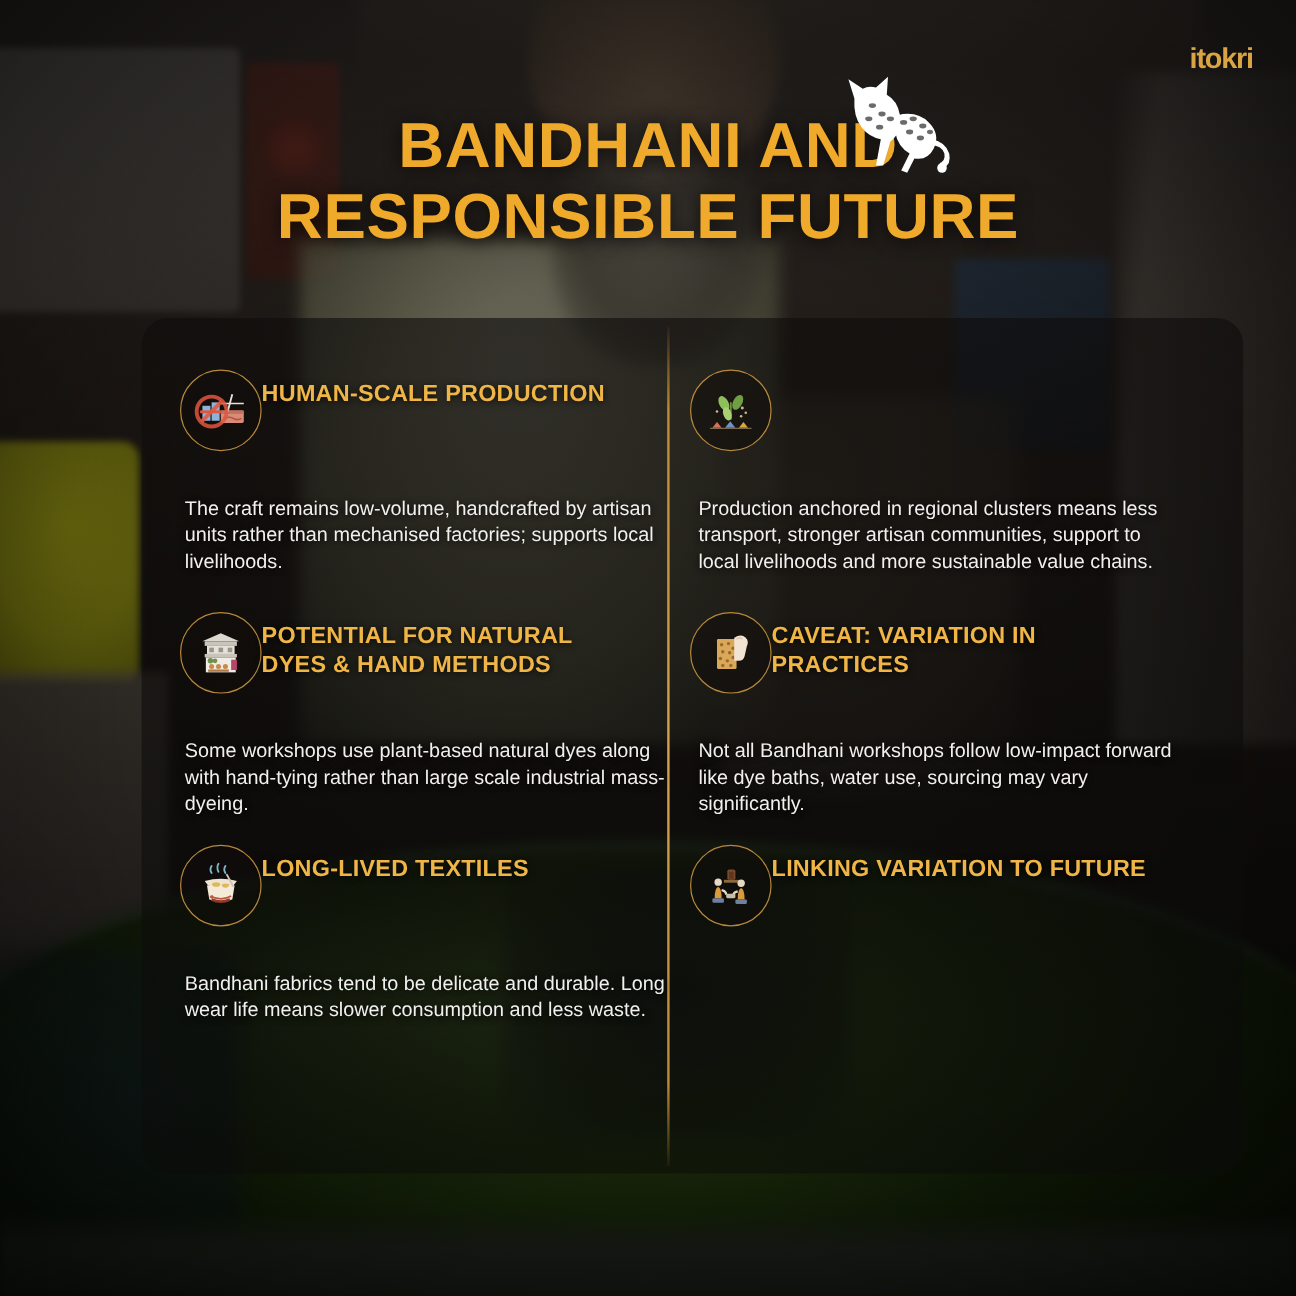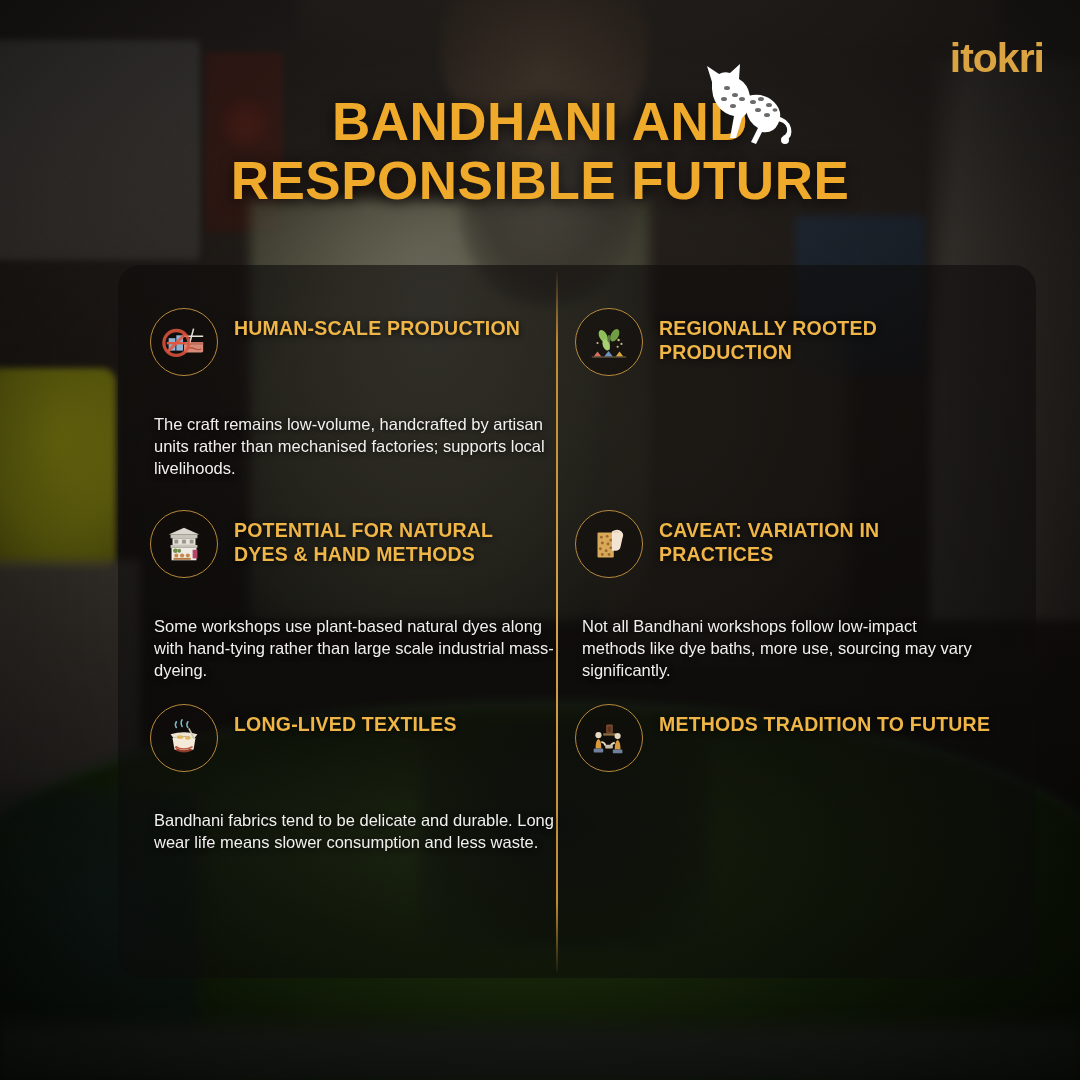--- a/index.html
+++ b/index.html
@@ -124,21 +124,21 @@
       linear-gradient(180deg, rgba(10,8,7,.55) 0%, rgba(12,10,8,.42) 22%, rgba(10,9,7,.40) 60%, rgba(8,9,6,.35) 100%);
   }
   .bg-vignette {
     position:absolute; inset:0;
     background:radial-gradient(ellipse 78% 72% at 50% 46%, rgba(0,0,0,0) 35%, rgba(0,0,0,.45) 78%, rgba(0,0,0,.7) 100%);
   }
 
   
   .logo {
     position:absolute; right:36px; top:38px;
-    font-size:41px; font-weight:700; letter-spacing:-1px;
+    font-size:24px; font-weight:700; letter-spacing:-1px;
     color:#d9a441; line-height:1;
   }
 
   .title {
     position:absolute; left:0; top:92px; width:1080px;
     text-align:center; z-index:4;
     font-size:53px; font-weight:800; line-height:1.12;
     letter-spacing:.5px; color:#EFA92B;
     text-shadow:0 2px 14px rgba(0,0,0,.75);
   }
@@ -164,21 +164,21 @@
   .grid {
     position:absolute; left:118px; top:265px; width:918px; height:713px; z-index:7;
   }
   .card { position:absolute; width:420px; }
   .card.col-l { left:32px; }
   .card.col-r { left:457px; }
   .card.row-1 { top:43px; }
   .card.row-2 { top:245px; }
   .card.row-3 { top:439px; }
 
-  .card-head { display:flex; align-items:flex-start; gap:16px; }
+  .card-head { display:flex; align-items:flex-start; }
   .badge {
     flex:0 0 auto; width:68px; height:68px; border-radius:50%;
     border:1.5px solid #b8893c;
     background:rgba(16,13,11,.55);
     display:flex; align-items:center; justify-content:center;
     overflow:hidden;
   }
   .badge svg { width:46px; height:46px; display:block; }
   .heading {
     padding-top:9px;
@@ -294,22 +294,22 @@
                 <circle cx="37" cy="26" r="1.1"></circle>
               <circle cx="33" cy="29" r="1.1"></circle>
                 <circle cx="12" cy="25" r="1.1"></circle>
             </g>
             <path d="M8 39 l4-5 l4 5 z" fill="#d9705c"></path>
             <path d="M19 39 l4.5-5.5 l4.5 5.5 z" fill="#6f92c4"></path>
             <path d="M31 39 l4-5 l4 5 z" fill="#d9a83c"></path>
             <line x1="6" y1="39.6" x2="42" y2="39.6" stroke="#7b6a4e" stroke-width="1.1"></line>
           </svg>
         </div>
-        <div class="heading">REGIONALLY ROOTED PRODUCTION</div>
-      </div>
+      </div>
+      <div class="body-text">Production anchored in regional clusters means less transport, stronger artisan communities, support to local livelihoods and more sustainable value chains.</div>
     </div>
 
     <div class="card col-l row-2">
       <div class="card-head">
         <div class="badge">
           <svg viewBox="0 0 48 48">
             <path d="M8 14 L24 7 L40 14 Z" fill="#dcd8d0"></path>
             <rect x="10" y="14" width="28" height="4" fill="#c9c4ba"></rect>
             <rect x="12" y="18" width="24" height="7" fill="#e6e2da"></rect>
             <rect x="14" y="19.5" width="4" height="4" fill="#9a958b"></rect>
@@ -351,21 +351,21 @@
                 <circle cx="26" cy="28" r="1.5"></circle>
                 <circle cx="24" cy="35" r="1.5"></circle>
               <circle cx="17" cy="35" r="1.5"></circle>
             </g>
             <path d="M27 11 q6-4 10 0 q3 3 1 7 l-2 9 q-1 4-5 4 l-4 0 l0-19 z" fill="#f3e3d2"></path>
             <path d="M29 12 q3-2 5 0" stroke="#d9c3ab" stroke-width="1" fill="none"></path>
           </svg>
         </div>
         <div class="heading">CAVEAT: VARIATION IN PRACTICES</div>
       </div>
-      <div class="body-text">Not all Bandhani workshops follow low-impact methods like dye baths, more use, sourcing may vary significantly.</div>
+      <div class="body-text">Not all Bandhani workshops follow low-impact forward like dye baths, water use, sourcing may vary significantly.</div>
     </div>
 
     <div class="card col-l row-3">
       <div class="card-head">
         <div class="badge">
           <svg viewBox="0 0 48 48">
             <g stroke="#7fb9c9" stroke-width="1.6" fill="none" stroke-linecap="round">
               <path d="M16 13 q-2-3 0-6"></path>
                 <path d="M22 12 q-2-4 0-7"></path>
                 <path d="M28 13 q-2-3 0-6"></path>
@@ -402,18 +402,18 @@
             </g>
             <g>
               <circle cx="33" cy="22" r="3.2" fill="#e7d8c4"></circle>
               <path d="M30 36 q0-9 3-10 q3 1 3 10 z" fill="#d99a3c"></path>
               <path d="M30 29 q-4 1 -4 4" stroke="#e7d8c4" stroke-width="2" fill="none"></path>
               <rect x="28" y="36" width="10" height="4" rx="1" fill="#6f7f9c"></rect>
             </g>
             <rect x="20" y="31" width="8" height="4" rx="1" fill="#c8bda8"></rect>
           </svg>
         </div>
-        <div class="heading">METHODS TRADITION TO FUTURE</div>
+        <div class="heading">LINKING VARIATION TO FUTURE</div>
       </div>
     </div>
 
   </div>
 </div>
 
 </body></html>

